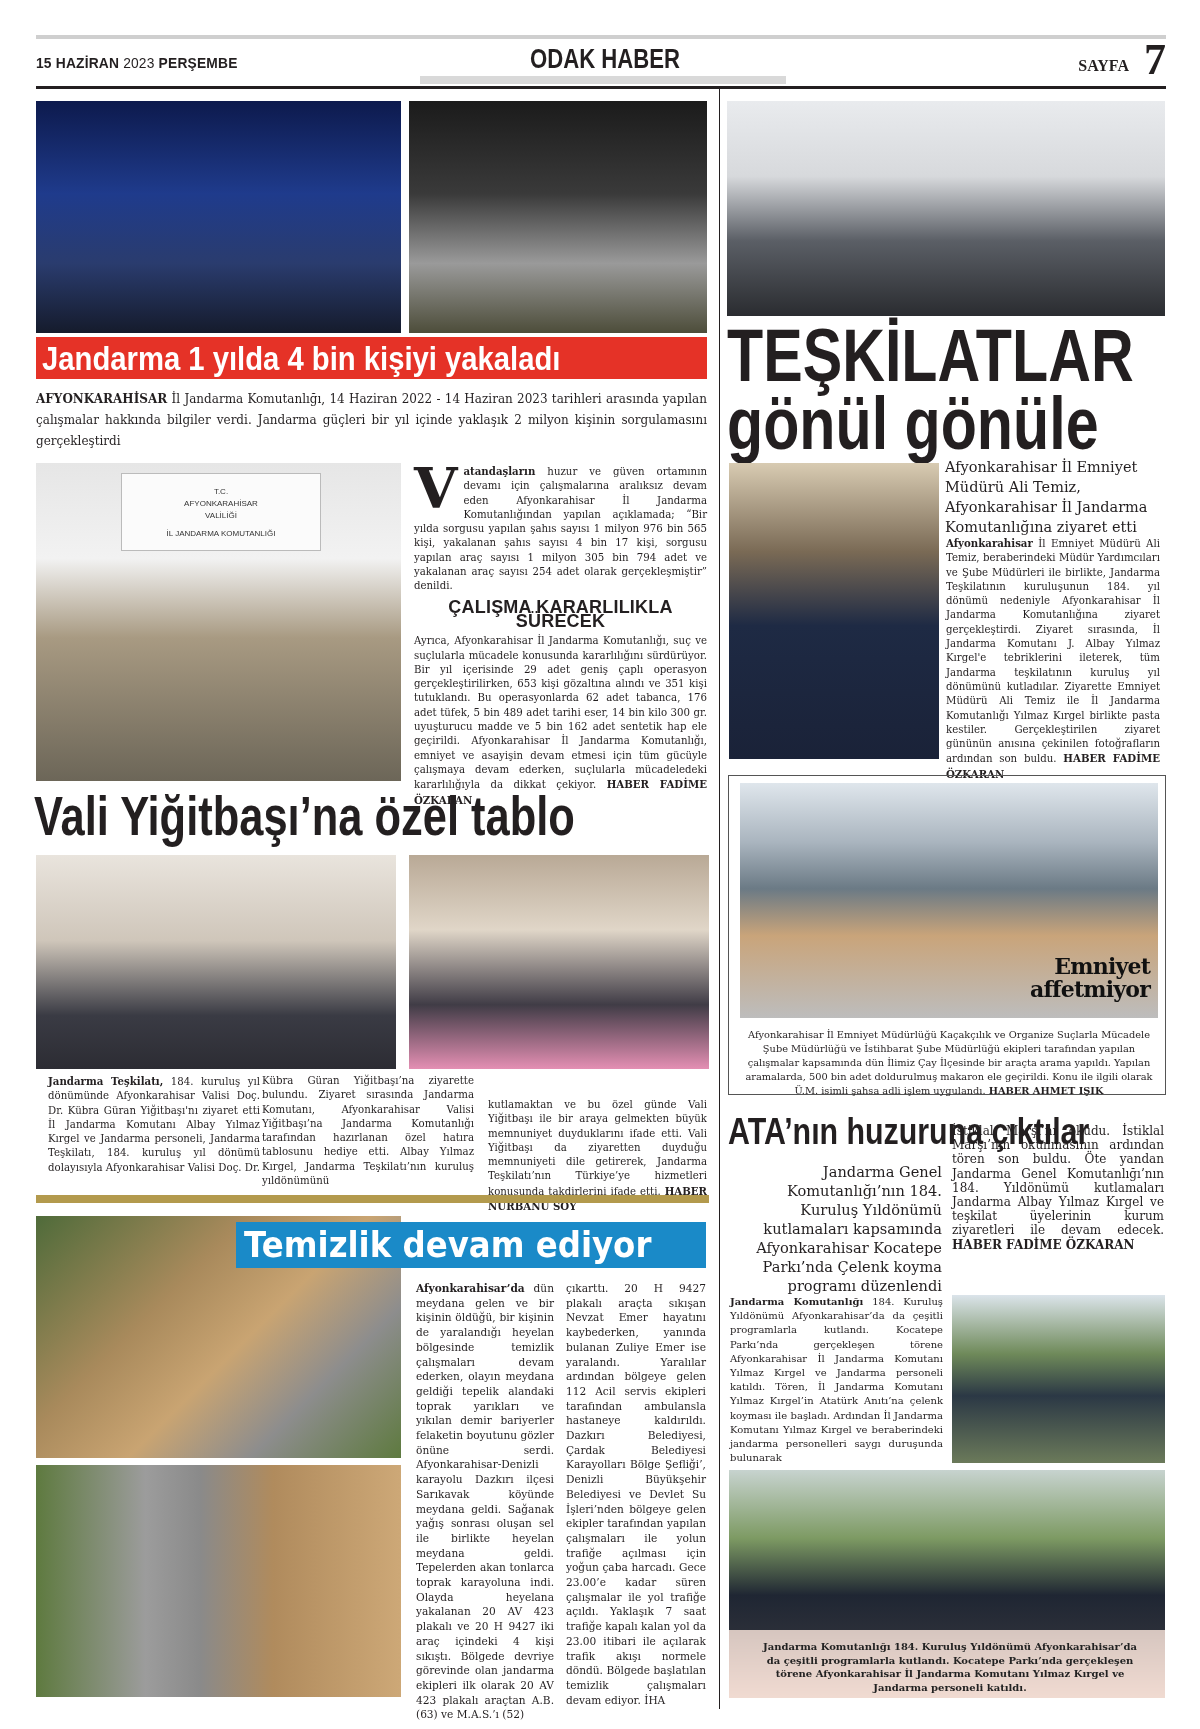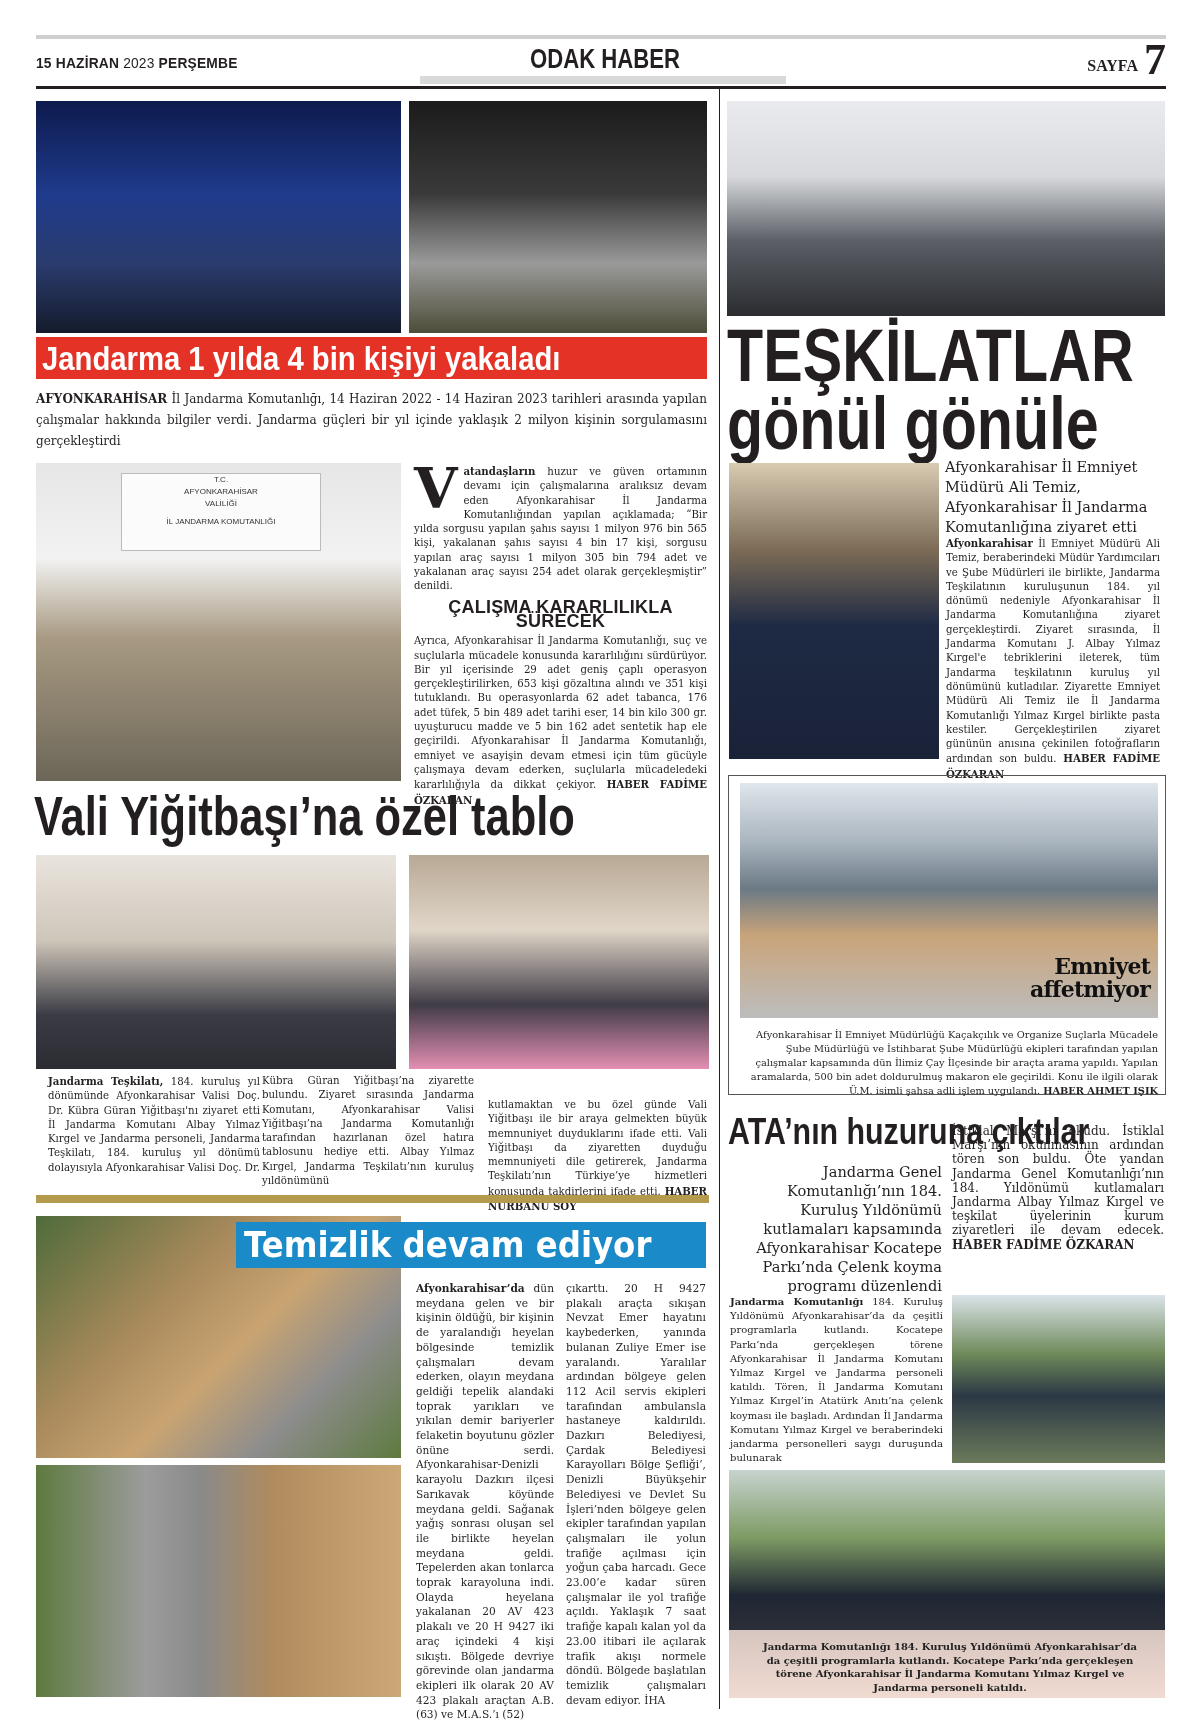--- a/index.html
+++ b/index.html
@@ -5,32 +5,32 @@
   * { box-sizing: border-box; margin: 0; padding: 0; }
   html, body { width: 1200px; height: 1729px; background: #ffffff; overflow: hidden; }
   body { position: relative; font-family: "DejaVu Serif", serif; color: #231f20; }
 
   .abs { position: absolute; }
   .topline { left: 36px; top: 35px; width: 1130px; height: 4px; background: #cfcfcf; }
   .mast-date { left: 36px; top: 54px; font-family: "Liberation Sans", sans-serif; font-weight: 700; font-size: 15px; letter-spacing: 0.2px; transform: scaleX(0.92); transform-origin: left; }
   .mast-date .yr { font-weight: 400; }
   .mast-title { left: 420px; top: 44px; width: 370px; text-align: center; font-family: "Liberation Sans", sans-serif; font-weight: 700; font-size: 27px; transform: scaleX(0.82); }
   .mast-under { left: 420px; top: 76px; width: 366px; height: 8px; background: #d9d9d9; }
-  .mast-page { right: 34px; top: 40px; font-family: "Liberation Serif", serif; display: flex; align-items: flex-end; gap: 6px; }
+  .mast-page { right: 34px; top: 40px; font-family: "Liberation Serif", serif; display: flex; align-items: flex-end; gap: 15px; }
   .mast-page .lbl { font-size: 16px; font-weight: 700; padding-bottom: 5px; }
   .mast-page .num { font-size: 44px; font-weight: 700; line-height: 40px; }
   .mast-rule { left: 36px; top: 86px; width: 1130px; height: 3px; background: #231f20; }
   .vrule { left: 719px; top: 89px; width: 1px; height: 1620px; background: #231f20; }
 
   .photo { position: absolute; overflow: hidden; }
   .ph-night1 { left: 36px; top: 101px; width: 365px; height: 232px; background: linear-gradient(180deg,#0d1a4d 0%,#1f3b8c 40%,#2a3c6e 70%,#151b2c 100%); }
   .ph-night2 { left: 409px; top: 101px; width: 298px; height: 232px; background: linear-gradient(180deg,#1b1b1b 0%,#3a3a3a 40%,#9a9a9a 70%,#4d4d3a 100%); }
   .ph-meeting { left: 727px; top: 101px; width: 438px; height: 215px; background: linear-gradient(180deg,#e9ebee 0%,#d7d9dc 35%,#5b5f66 65%,#2a2c30 100%); }
   .ph-sign { left: 36px; top: 463px; width: 365px; height: 318px; background: linear-gradient(180deg,#e6e6e6 0%,#f2f2f2 30%,#a89a82 55%,#6c6658 100%); }
-  .sign-board { left: 85px; top: 10px; width: 200px; height: 78px; background: #fbfbfb; border: 1px solid #bbb; text-align: center; font-family: "Liberation Sans", sans-serif; font-size: 8px; color: #333; padding-top: 0; line-height: 12px; }
+  .sign-board { left: 85px; top: 10px; width: 200px; height: 78px; background: #fbfbfb; border: 1px solid #bbb; text-align: center; font-family: "Liberation Sans", sans-serif; font-size: 8px; color: #333; padding-top: 12px; line-height: 12px; }
   .ph-cake { left: 729px; top: 463px; width: 210px; height: 296px; background: linear-gradient(180deg,#d8cbb2 0%,#7a6a55 30%,#1e2a44 55%,#1a2238 100%); }
   .ph-truck { left: 740px; top: 783px; width: 418px; height: 235px; background: linear-gradient(180deg,#dfe6ec 0%,#aab5bf 25%,#6b7a85 45%,#c9a47a 65%,#bdbdbd 100%); }
   .ph-vali1 { left: 36px; top: 855px; width: 360px; height: 214px; background: linear-gradient(180deg,#e9e4dd 0%,#cfc6ba 40%,#3a3b44 75%,#2c2c33 100%); }
   .ph-vali2 { left: 409px; top: 855px; width: 300px; height: 214px; background: linear-gradient(180deg,#b9a996 0%,#e0d6c8 35%,#403c46 70%,#e48fb3 100%); }
   .ph-land1 { left: 36px; top: 1216px; width: 365px; height: 242px; background: linear-gradient(135deg,#4f6b3a 0%,#a98a5c 35%,#c9a472 55%,#8d8d8d 75%,#5e7a3f 100%); }
   .ph-land2 { left: 36px; top: 1465px; width: 365px; height: 232px; background: linear-gradient(90deg,#5e7a3f 0%,#9c9c9c 30%,#8a8a8a 45%,#b08b5d 65%,#cda877 100%); }
   .ph-salute { left: 952px; top: 1295px; width: 213px; height: 168px; background: linear-gradient(180deg,#dbe4ea 0%,#6f8a5a 35%,#2b3845 60%,#6b7a5a 100%); }
   .ph-ceremony { left: 729px; top: 1470px; width: 436px; height: 228px; background: linear-gradient(180deg,#c7d3cf 0%,#7d9a63 30%,#1f2633 55%,#2a2e38 70%,#d9b9b0 100%); }
 
   .hl-red { left: 36px; top: 337px; width: 671px; height: 42px; background: #e53227; color: #fff; font-family: "Liberation Sans", sans-serif; font-weight: 700; font-size: 34px; line-height: 42px; padding-left: 6px; white-space: nowrap; }
@@ -128,21 +128,21 @@
 <div class="abs body col-teskilat">
   <b>Afyonkarahisar</b><span> İl Emniyet Müdürü Ali Temiz, beraberindeki Müdür Yardımcıları ve Şube Müdürleri ile birlikte, Jandarma Teşkilatının kuruluşunun 184. yıl dönümü nedeniyle Afyonkarahisar İl Jandarma Komutanlığına ziyaret gerçekleştirdi. Ziyaret sırasında, İl Jandarma Komutanı J. Albay Yılmaz Kırgel'e tebriklerini ileterek, tüm Jandarma teşkilatının kuruluş yıl dönümünü kutladılar. Ziyarette Emniyet Müdürü Ali Temiz ile İl Jandarma Komutanlığı Yılmaz Kırgel birlikte pasta kestiler. Gerçekleştirilen ziyaret gününün anısına çekinilen fotoğrafların ardından son buldu. </span><b>HABER FADİME ÖZKARAN</b>
 </div>
 
 <div class="abs box-emniyet"></div>
 <div class="photo ph-truck"></div>
 <div class="abs emniyet-title">
   <div>Emniyet</div>
   <div>affetmiyor</div>
 </div>
-<div class="abs body emniyet-text" style="text-align:right">
+<div class="abs body emniyet-text" style="text-align:center">
   <span>Afyonkarahisar İl Emniyet Müdürlüğü Kaçakçılık ve Organize Suçlarla Mücadele Şube Müdürlüğü ve İstihbarat Şube Müdürlüğü ekipleri tarafından yapılan çalışmalar kapsamında dün İlimiz Çay İlçesinde bir araçta arama yapıldı. Yapılan aramalarda, 500 bin adet doldurulmuş makaron ele geçirildi. Konu ile ilgili olarak Ü.M. isimli şahsa adli işlem uygulandı. </span><b>HABER AHMET IŞIK</b>
 </div>
 
 <div class="abs hl-vali">Vali Yiğitbaşı’na özel tablo</div>
 <div class="photo ph-vali1"></div>
 <div class="photo ph-vali2"></div>
 <div class="abs body col-v1">
   <b>Jandarma Teşkilatı,</b><span> 184. kuruluş yıl dönümünde Afyonkarahisar Valisi Doç. Dr. Kübra Güran Yiğitbaşı'nı ziyaret etti İl Jandarma Komutanı Albay Yılmaz Kırgel ve Jandarma personeli, Jandarma Teşkilatı, 184. kuruluş yıl dönümü dolayısıyla Afyonkarahisar Valisi Doç. Dr.</span>
 </div>
 <div class="abs body col-v2">Kübra Güran Yiğitbaşı’na ziyarette bulundu. Ziyaret sırasında Jandarma Komutanı, Afyonkarahisar Valisi Yiğitbaşı’na Jandarma Komutanlığı tarafından hazırlanan özel hatıra tablosunu hediye etti. Albay Yılmaz Kırgel, Jandarma Teşkilatı’nın kuruluş yıldönümünü</div>

